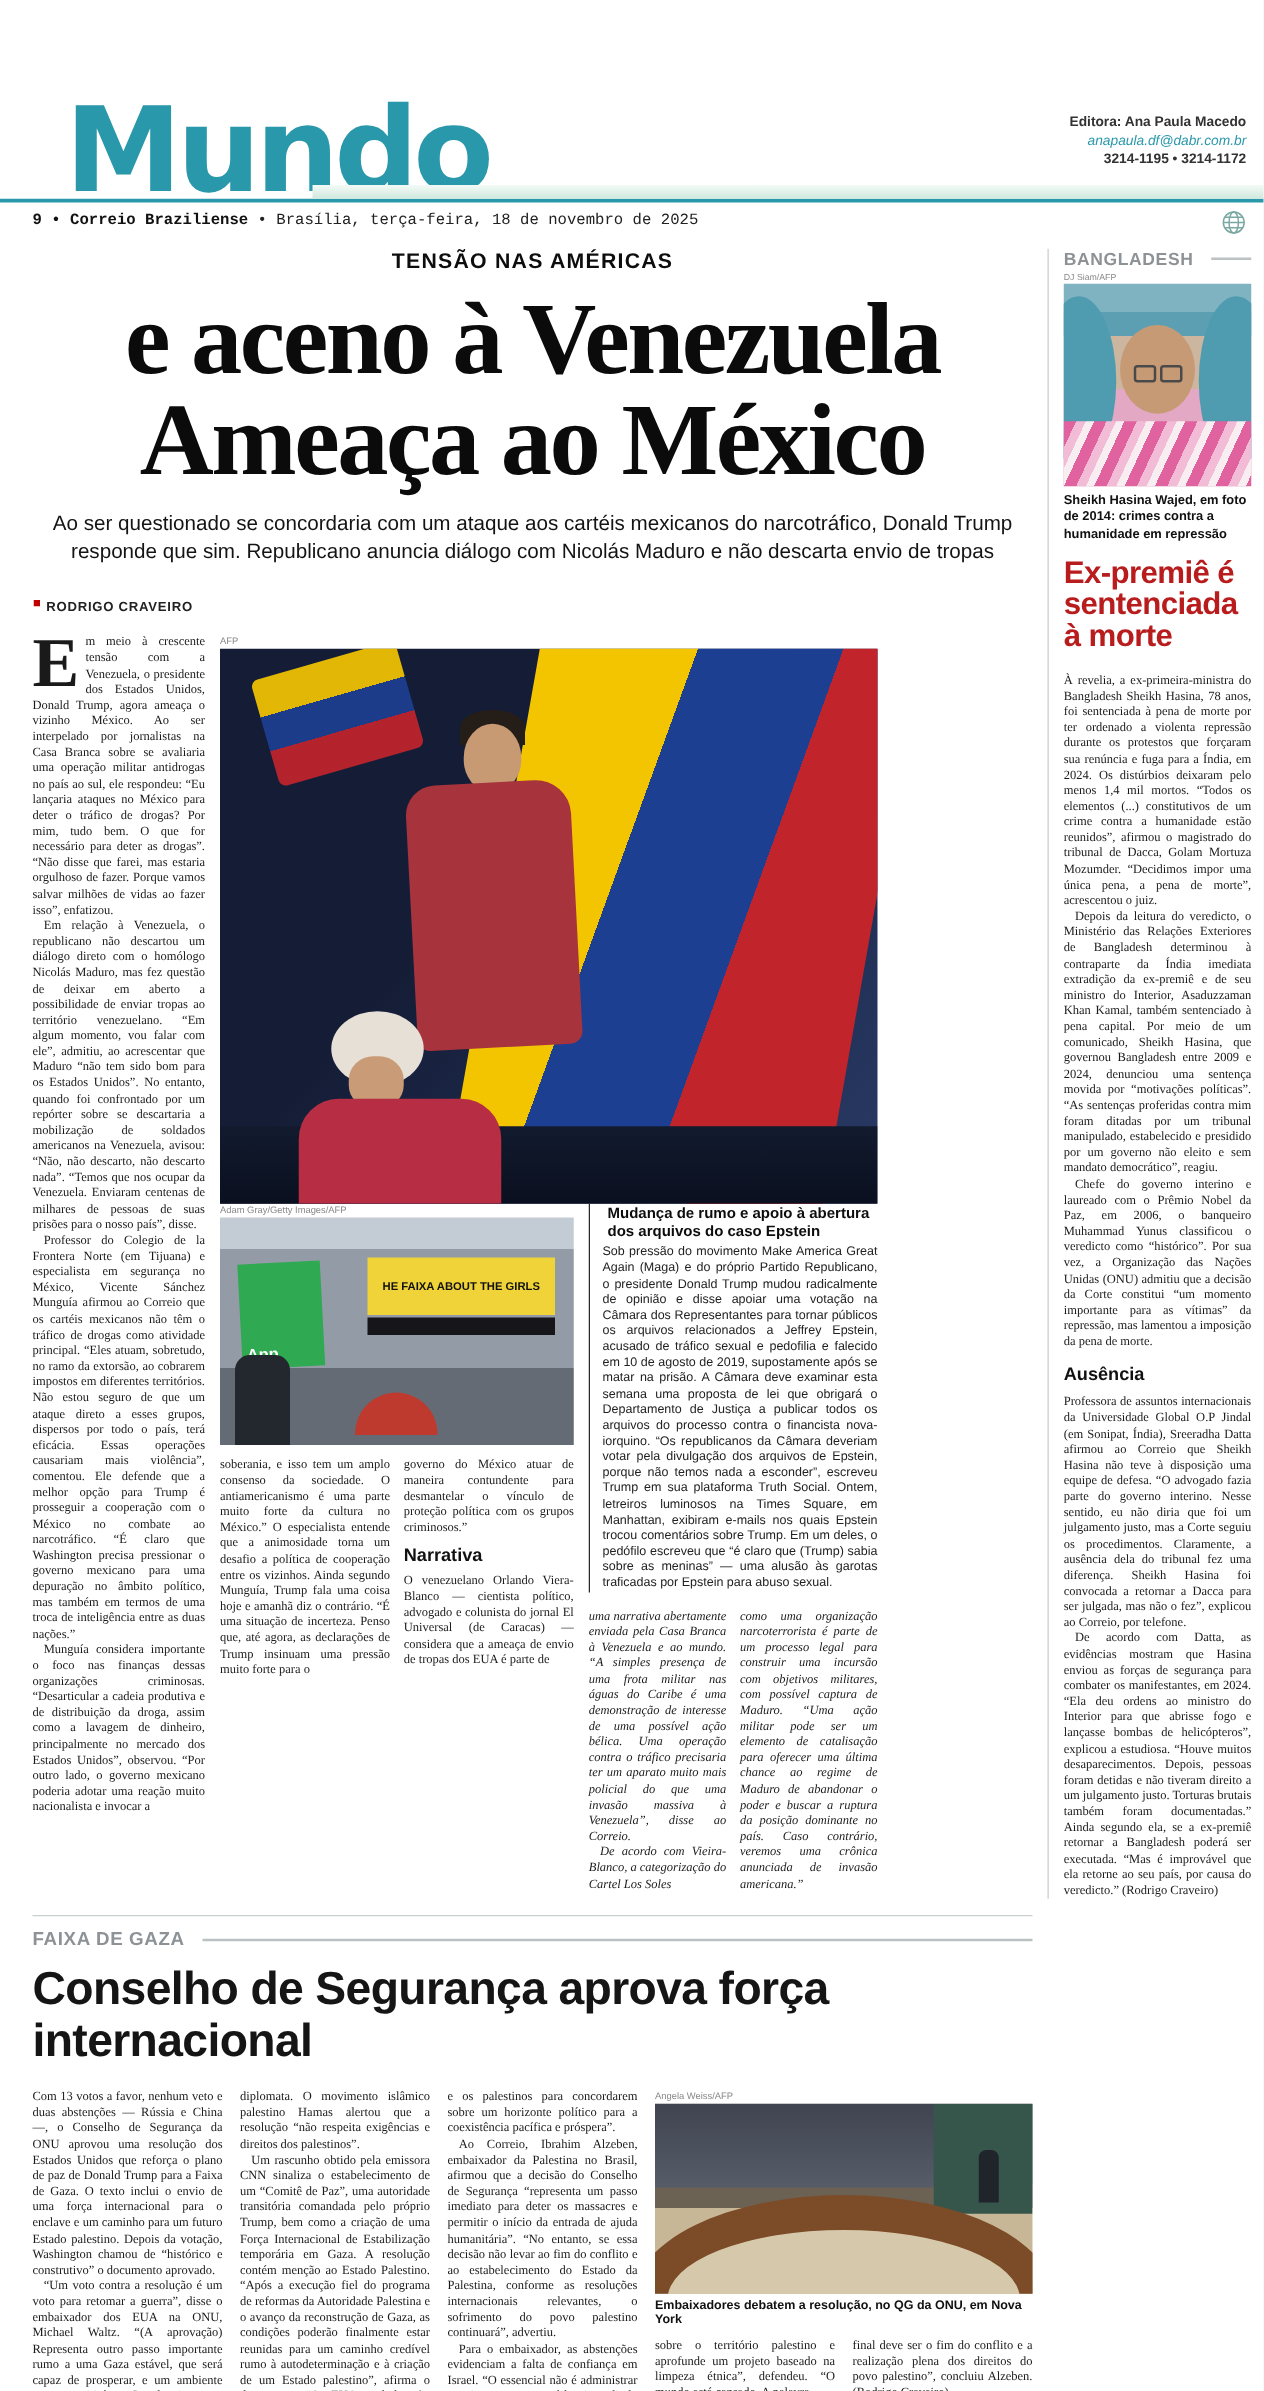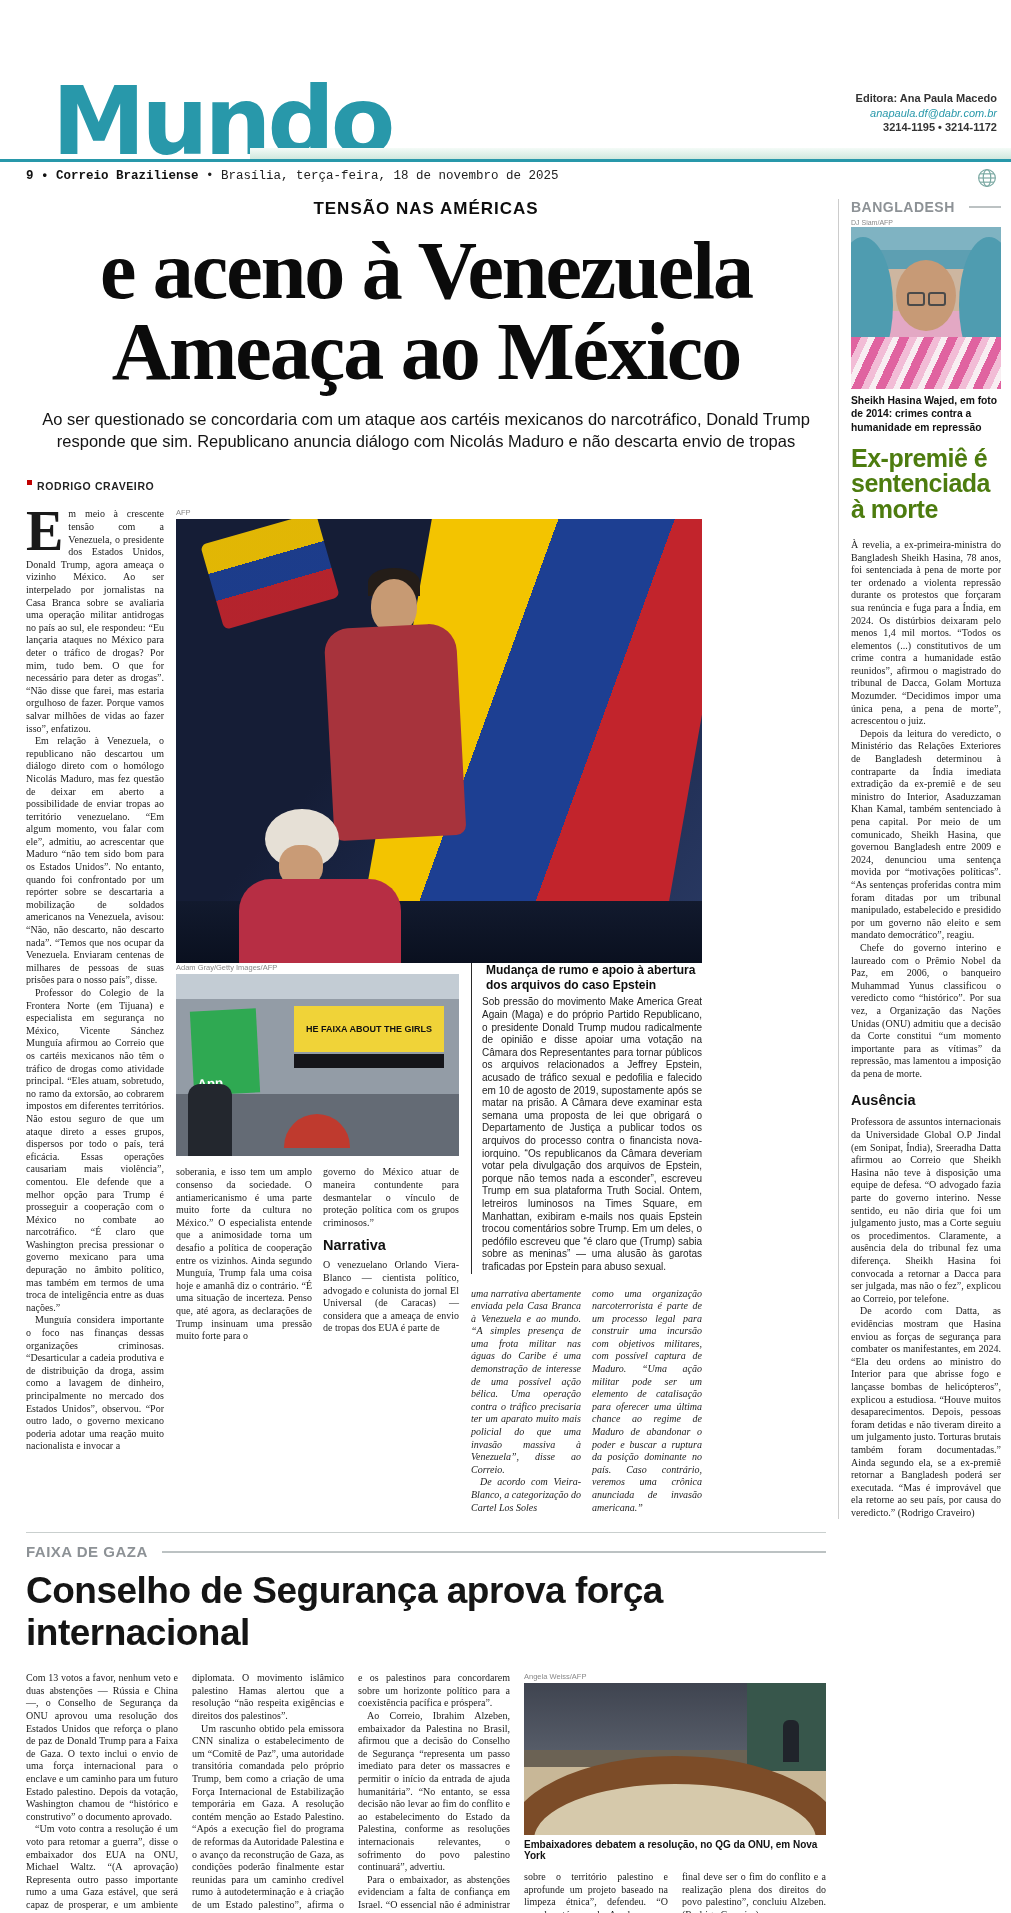--- a/index.html
+++ b/index.html
@@ -105,21 +105,21 @@
   .sb-scarfL{position:absolute;top:6%;left:-12%;width:40%;height:84%;background:#4f9cb0;border-radius:50%;}
   .sb-scarfR{position:absolute;top:6%;right:-12%;width:40%;height:84%;background:#4f9cb0;border-radius:50%;}
   .sb-face{position:absolute;left:30%;top:20%;width:40%;height:44%;background:#c79a76;border-radius:50%;}
   .sb-glass{width:14px;height:10px;border:2px solid #4a4a4a;border-radius:3px;position:absolute;top:40%;}
   .sb-glass.l{left:37%;} .sb-glass.r{left:51%;}
   .sb-shawl{position:absolute;left:0;bottom:0;width:100%;height:32%;
         background:repeating-linear-gradient(115deg,#e063a0 0 9px,#f2bcd6 9px 16px,#f8eef2 16px 22px);}
   .caption-sb{font-family:"Liberation Sans",sans-serif;font-weight:bold;font-size:10.3px;line-height:1.28;
         padding:5px 0 12px;color:#111;}
   .sb-headline{font-family:"Liberation Sans",sans-serif;font-weight:bold;font-size:25px;line-height:1.03;
-        letter-spacing:-.5px;margin:0 0 16px;color:#4d7c0f;}
+        letter-spacing:-.5px;margin:0 0 16px;color:#b91c1c;}
   .sb-sub{font-family:"Liberation Sans",sans-serif;font-weight:bold;font-size:14.5px;margin:12px 0 8px;color:#111;}
 </style>
 </head>
 <body>
 
 <div class="page">
 
   <header class="masthead">
     <div class="mast-row">
       <h1 class="section-title">Mundo</h1>

